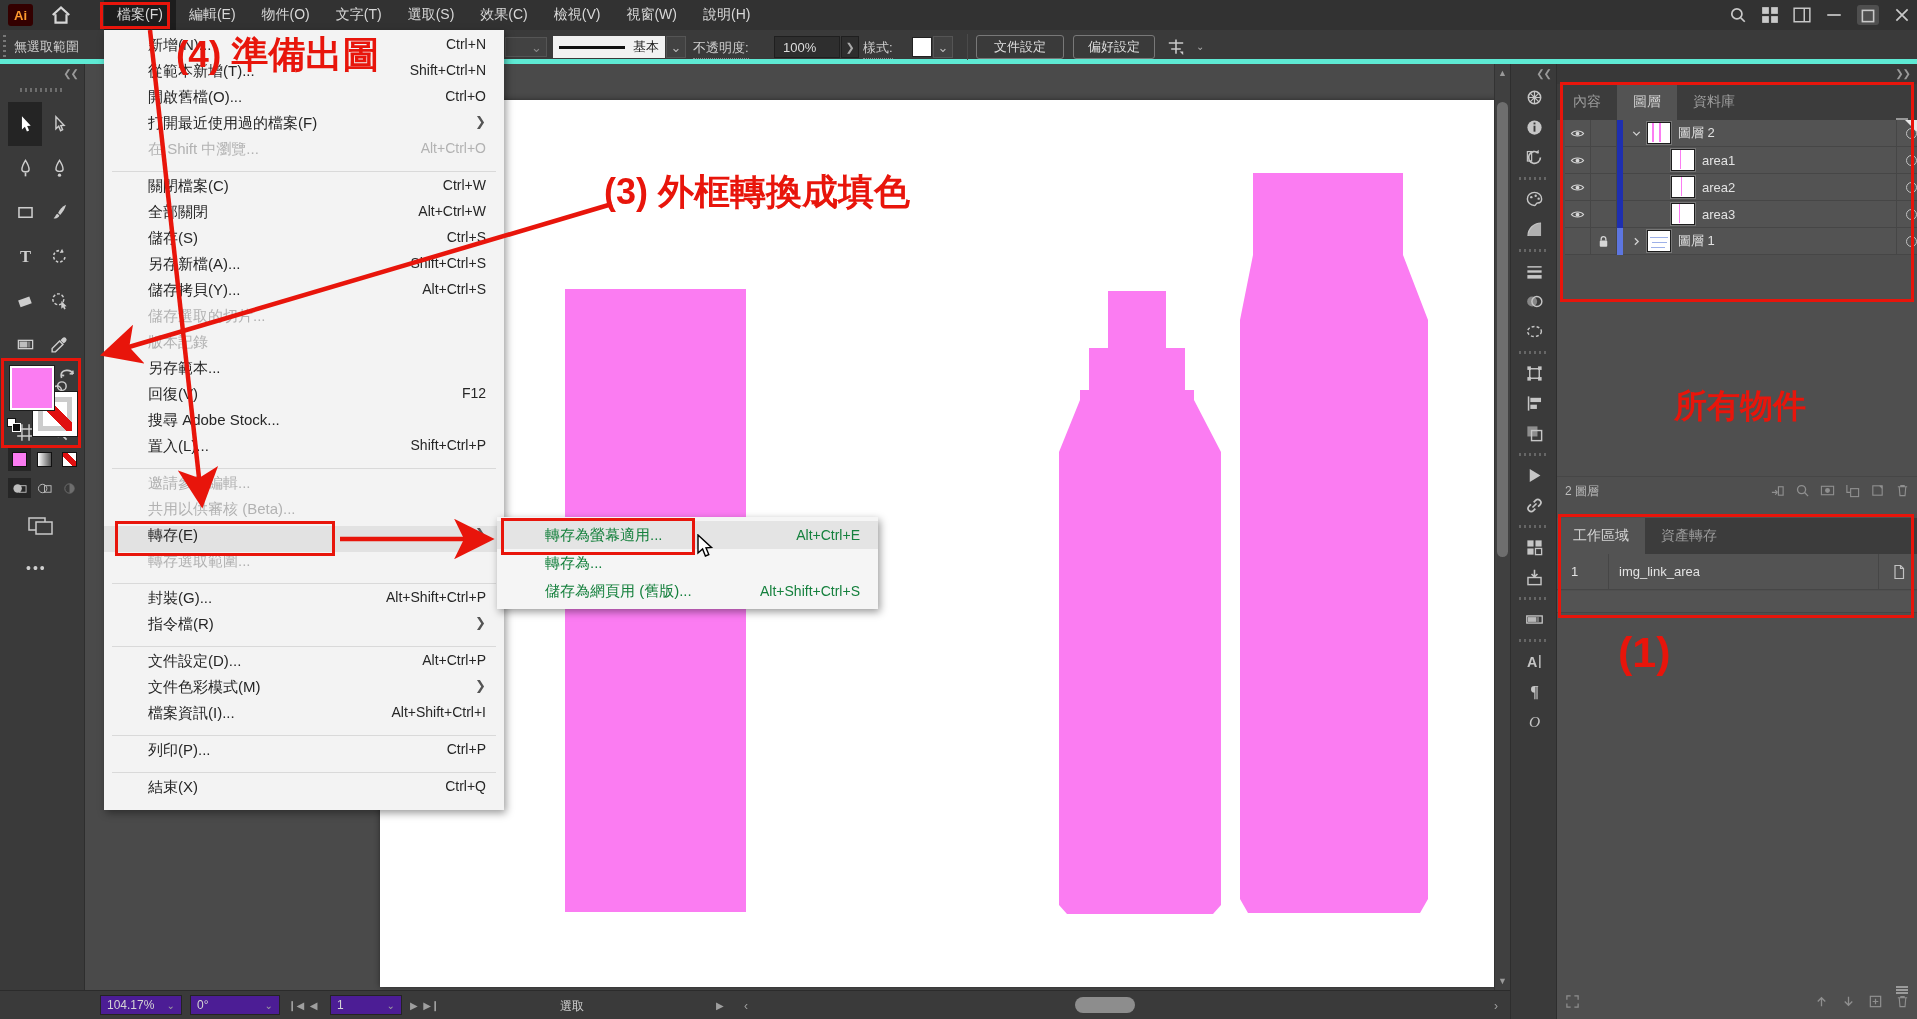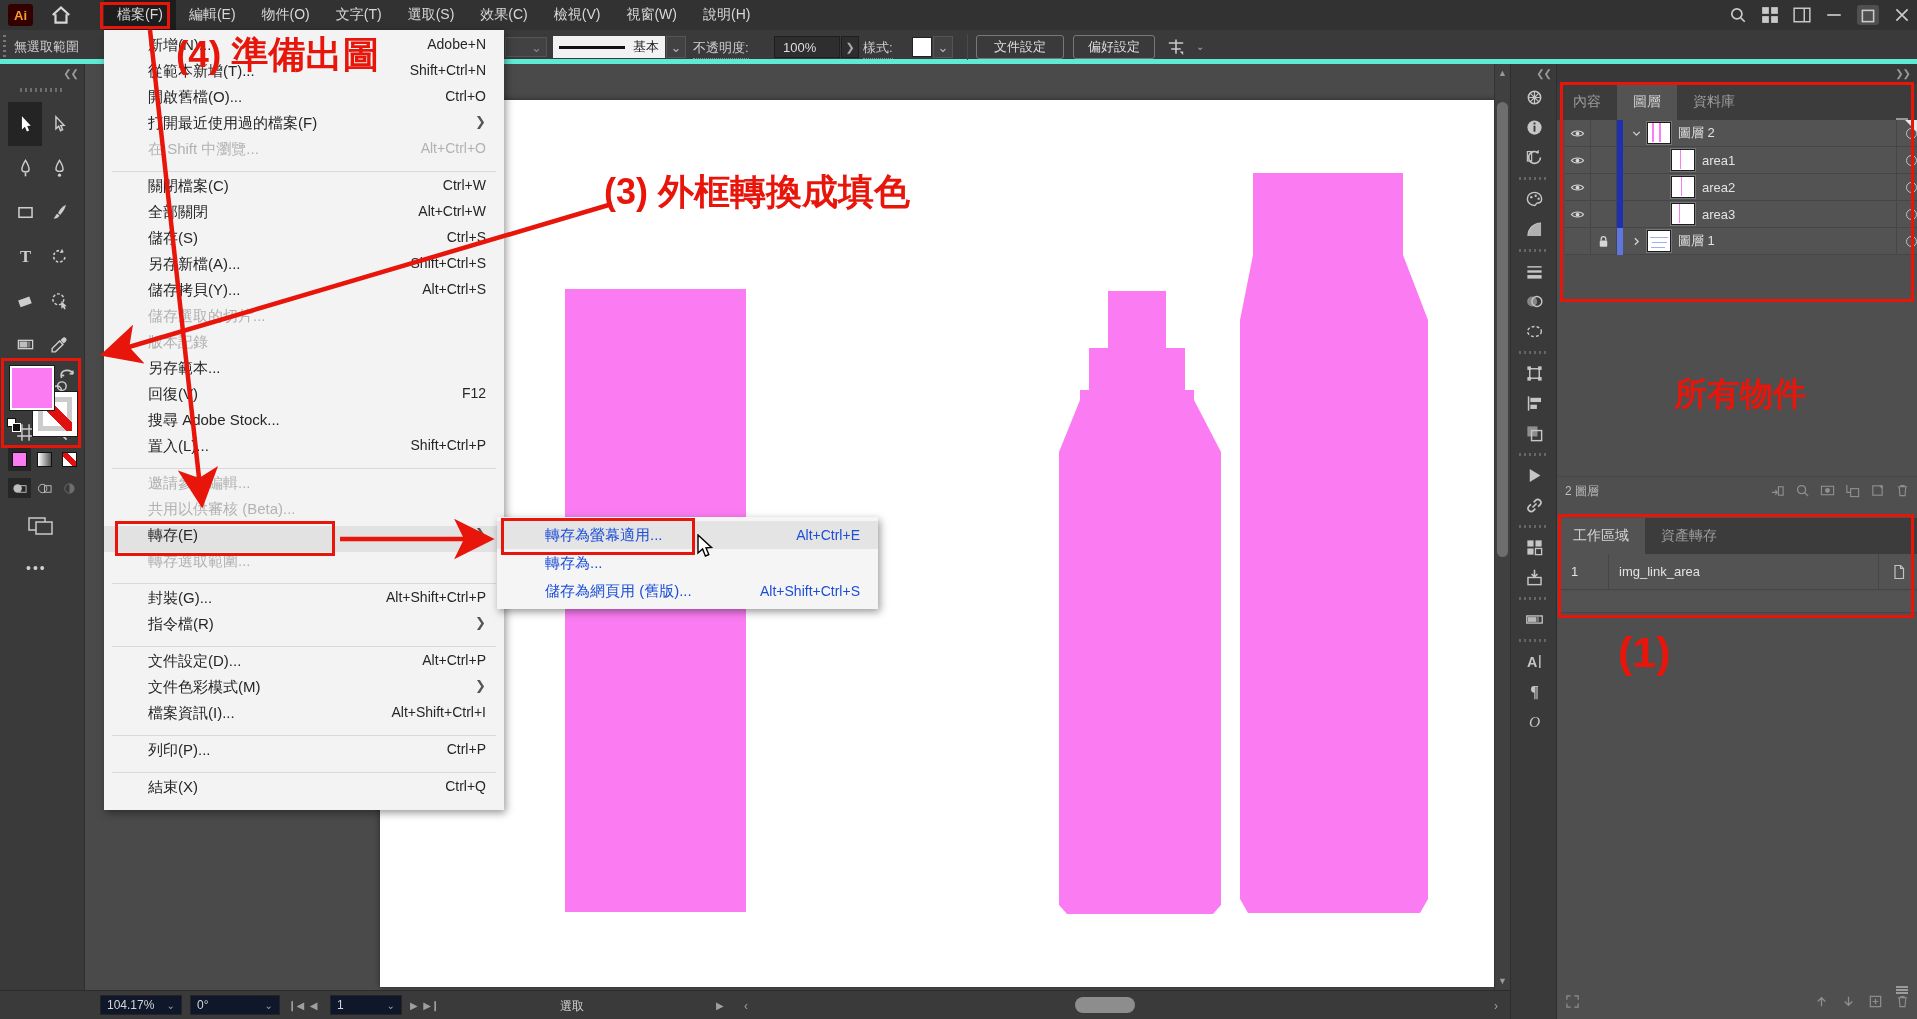--- a/index.html
+++ b/index.html
@@ -91,21 +91,21 @@
   .artboard { position:absolute; left:295px; top:36px; width:1118px; height:887px; background:#fff;
     box-shadow:0 0 6px rgba(0,0,0,.45); }
   .vscroll { position:absolute; left:1494px; top:64px; width:16px; height:926px; background:#404040;
     border-left:1px solid #333; z-index:4; }
   .vthumb { position:absolute; left:2px; top:38px; width:11px; height:455px; background:#6e6e6e; border-radius:6px; }
   .vs-ar { position:absolute; left:3px; color:#9a9a9a; font-size:9px; }
 
   
   .statusbar { position:absolute; left:0; top:990px; width:1510px; height:29px; background:#3a3a3a;
     border-top:1px solid #2b2b2b; color:#cfcfcf; font-size:12px; z-index:7; }
-  .st-box { position:absolute; top:4px; height:20px; background:#0f172a; border:1px solid #242424;
+  .st-box { position:absolute; top:4px; height:20px; background:#4c1d95; border:1px solid #242424;
     display:flex; align-items:center; padding:0 6px; justify-content:space-between; color:#d5d5d5; }
   .st-ic { color:#9f9f9f; font-size:10px; display:flex; align-items:center; gap:4px; }
   .hthumb { position:absolute; left:1075px; top:6px; width:60px; height:16px; background:#8d8d8d; border-radius:8px; }
 
   
   .rstrip { position:absolute; left:1510px; top:64px; width:46px; height:955px; background:#3a3a3a;
     border-left:1px solid #2e2e2e; z-index:6; }
   .rs-collapse { position:absolute; right:5px; top:4px; color:#9a9a9a; font-size:10px; letter-spacing:-1px; }
   .rs-icons { position:absolute; left:0; top:18px; width:46px; display:flex; flex-direction:column; align-items:center; }
   .rs-ic { width:26px; height:30px; display:flex; align-items:center; justify-content:center; color:#c6c6c6; }
@@ -161,21 +161,21 @@
   .filemenu { position:absolute; left:104px; top:30px; width:400px; background:#f3f3f3;
     box-shadow:2px 3px 8px rgba(0,0,0,.4); padding:6px 0; z-index:40; }
   .fm-item { height:26px; display:flex; align-items:flex-start; padding:0 18px 0 44px; color:#262626; font-size:15px; }
   .fm-item.hover { background:#e2e2e2; }
   .fm-item.disabled { color:#b2b2b2; }
   .fm-short { margin-left:auto; font-size:14px; }
   .fm-arr { margin-left:auto; color:#555; font-size:13px; }
   .fm-sep { height:1px; background:#d9d9d9; margin:5px 8px; }
   .submenu { position:absolute; left:497px; top:517px; width:381px; background:#f5f5f5;
     box-shadow:2px 3px 8px rgba(0,0,0,.4); padding:4px 0; z-index:41; }
-  .sm-item { height:28px; display:flex; align-items:center; padding:0 18px 0 48px; color:#1d4ed8; font-size:15px; }
+  .sm-item { height:28px; display:flex; align-items:center; padding:0 18px 0 48px; color:#15803d; font-size:15px; }
   .sm-item.hover { background:#e4e4e4; }
 
   
   .red-box { position:absolute; border:3px solid #e8150b; z-index:60; pointer-events:none; }
   .red-text { position:absolute; color:#e8150b; font-weight:bold; z-index:61; white-space:nowrap; }
   #red-arrows { position:absolute; left:0; top:0; width:1917px; height:1019px; z-index:59; pointer-events:none; }
   .cursor-svg { position:absolute; z-index:62; width:22px; height:26px; }
 </style>
 </head>
 <body>
@@ -777,21 +777,21 @@
         <span><svg viewBox="0 0 16 16">
               <path d="M3,4 H13 M6.2,4 V2.8 H9.8 V4 M4.5,4 L5.3,13.5 H10.7 L11.5,4" fill="none" stroke="currentColor" stroke-width="1.2"></path>
             </svg></span>
       </span>
     </div>
   </div>
 
   <div class="filemenu" id="filemenu">
       <div class="fm-item">
         <span>新增(N)...</span>
-        <span class="fm-short">Adobe+N</span>
+        <span class="fm-short">Ctrl+N</span>
       </div>
       <div class="fm-item">
         <span>從範本新增(T)...</span>
         <span class="fm-short">Shift+Ctrl+N</span>
       </div>
       <div class="fm-item">
         <span>開啟舊檔(O)...</span>
         <span class="fm-short">Ctrl+O</span>
       </div>
       <div class="fm-item">
@@ -921,16 +921,16 @@
 
   <div class="red-box" style="left:100px;top:2px;width:70px;height:27px"></div>
   <div class="red-box" style="left:115px;top:521px;width:220px;height:35px"></div>
   <div class="red-box" style="left:501px;top:518px;width:194px;height:37px"></div>
   <div class="red-box" style="left:1px;top:358px;width:80px;height:90px"></div>
   <div class="red-box" style="left:1560px;top:82px;width:354px;height:220px"></div>
   <div class="red-box" style="left:1558px;top:514px;width:356px;height:104px"></div>
 
   <div class="red-text" style="left:176px;top:30px;font-size:37px">(4) 準備出圖</div>
   <div class="red-text" style="left:604px;top:168px;font-size:36px">(3) 外框轉換成填色</div>
-  <div class="red-text" style="left:1674px;top:372px;font-size:33px">所有物件</div>
+  <div class="red-text" style="left:1674px;top:384px;font-size:33px">所有物件</div>
   <div class="red-text" style="left:1618px;top:628px;font-size:43px">(1)</div>
 
 </div>
 
 </body></html>

